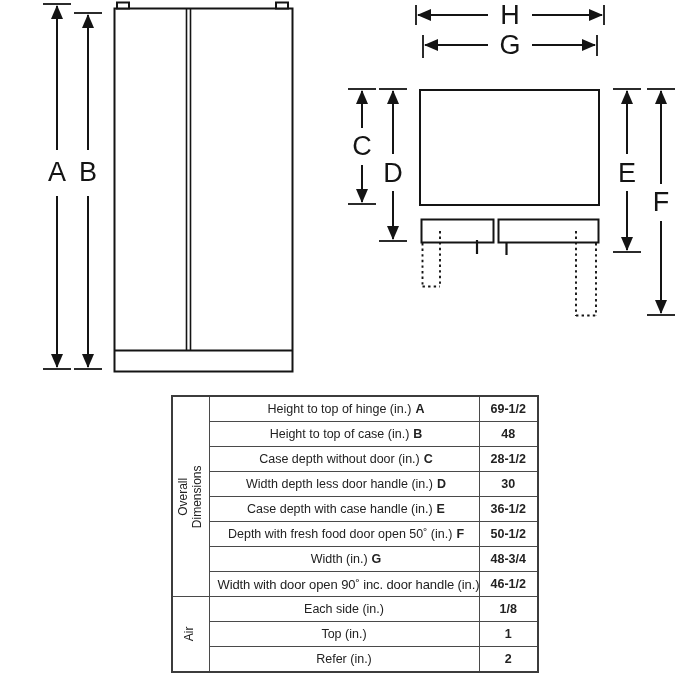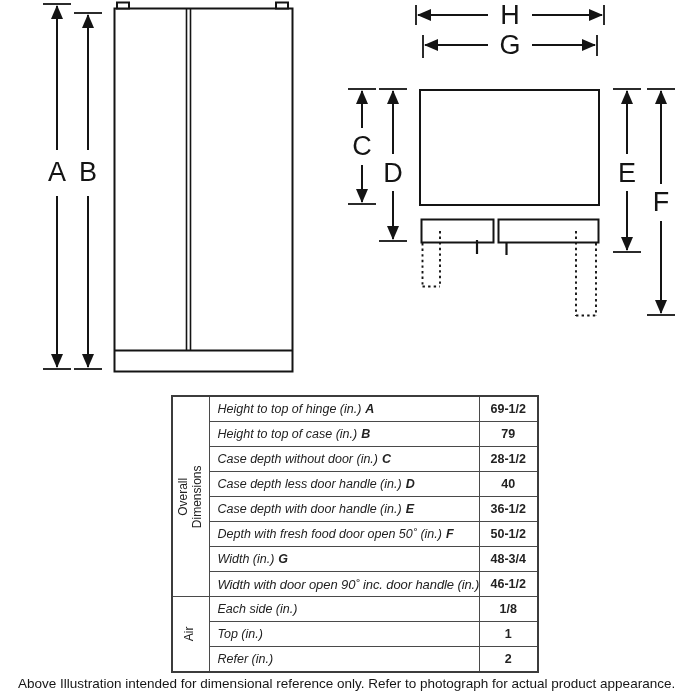--- a/index.html
+++ b/index.html
@@ -55,24 +55,23 @@
   .rot-inner {
     transform: rotate(-90deg);
     white-space: nowrap;
     text-align: center;
     font-size: 12px;
     line-height: 1.15;
     color: #222;
   }
   .rot-inner span { display: block; }
   .dim-table td.desc {
-    text-align: left;
+    text-align: center;
     padding: 0 4px 0 8px;
     white-space: nowrap;
-    font-style: italic;
   }
   .dim-table td.desc b.dim-letter { margin-left: 4px; font-weight: bold; }
   .dim-table tr.compact td.desc { font-size: 13px; letter-spacing: -0.1px; }
   .dim-table td.val {
     text-align: center;
     font-weight: bold;
   }
   .note {
     position: absolute;
     left: 18px;
@@ -202,32 +201,32 @@
             <span>Overall</span>
             <span>Dimensions</span>
           </div>
             </div>
         </th>
         <td class="desc"><span>Height to top of hinge (in.)</span><b class="dim-letter">A</b></td>
         <td class="val">69-1/2</td>
       </tr>
       <tr>
         <td class="desc"><span>Height to top of case (in.)</span><b class="dim-letter">B</b></td>
-        <td class="val">79</td>
+        <td class="val">48</td>
       </tr>
       <tr>
         <td class="desc"><span>Case depth without door (in.)</span><b class="dim-letter">C</b></td>
         <td class="val">28-1/2</td>
       </tr>
       <tr>
-        <td class="desc"><span>Case depth less door handle (in.)</span><b class="dim-letter">D</b></td>
-        <td class="val">40</td>
-      </tr>
-      <tr>
-        <td class="desc"><span>Case depth with door handle (in.)</span><b class="dim-letter">E</b></td>
+        <td class="desc"><span>Width depth less door handle (in.)</span><b class="dim-letter">D</b></td>
+        <td class="val">30</td>
+      </tr>
+      <tr>
+        <td class="desc"><span>Case depth with case handle (in.)</span><b class="dim-letter">E</b></td>
         <td class="val">36-1/2</td>
       </tr>
       <tr>
         <td class="desc"><span>Depth with fresh food door open 50˚ (in.)</span><b class="dim-letter">F</b></td>
         <td class="val">50-1/2</td>
       </tr>
       <tr>
         <td class="desc"><span>Width (in.)</span><b class="dim-letter">G</b></td>
         <td class="val">48-3/4</td>
       </tr>
@@ -250,15 +249,14 @@
         <td class="desc"><span>Top (in.)</span><b class="dim-letter"></b></td>
         <td class="val">1</td>
       </tr>
       <tr>
         <td class="desc"><span>Refer (in.)</span><b class="dim-letter"></b></td>
         <td class="val">2</td>
       </tr>
     </tbody>
   </table>
 
-  <p class="note">Above Illustration intended for dimensional reference only. Refer to photograph for actual product appearance.</p>
 
 </div>
 
 </body></html>

